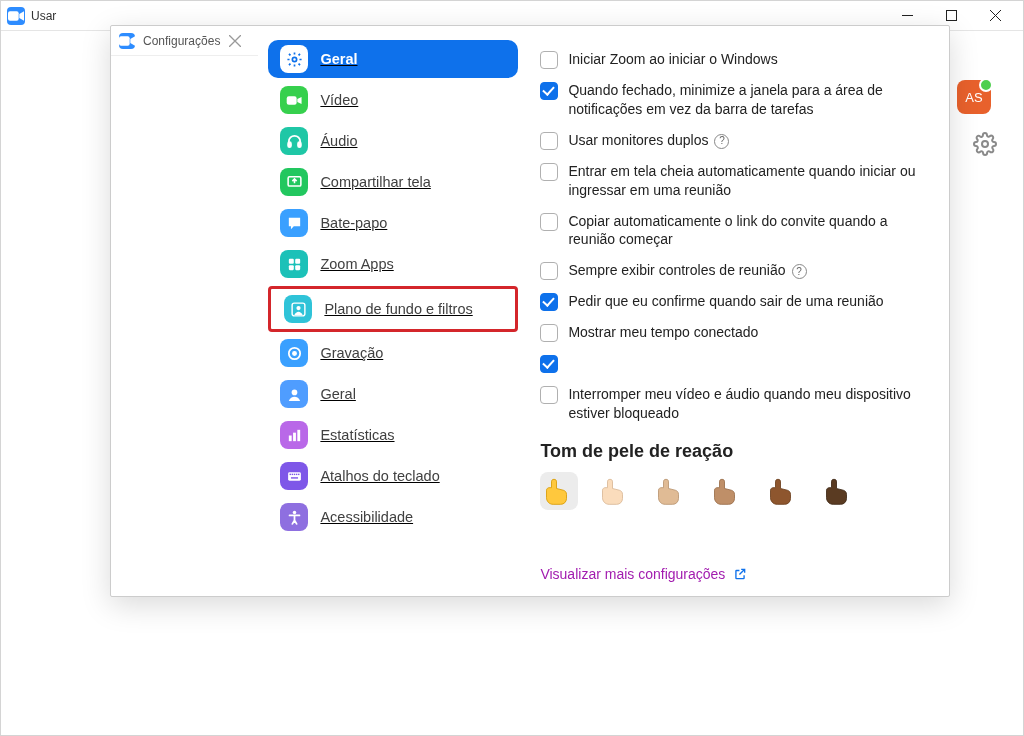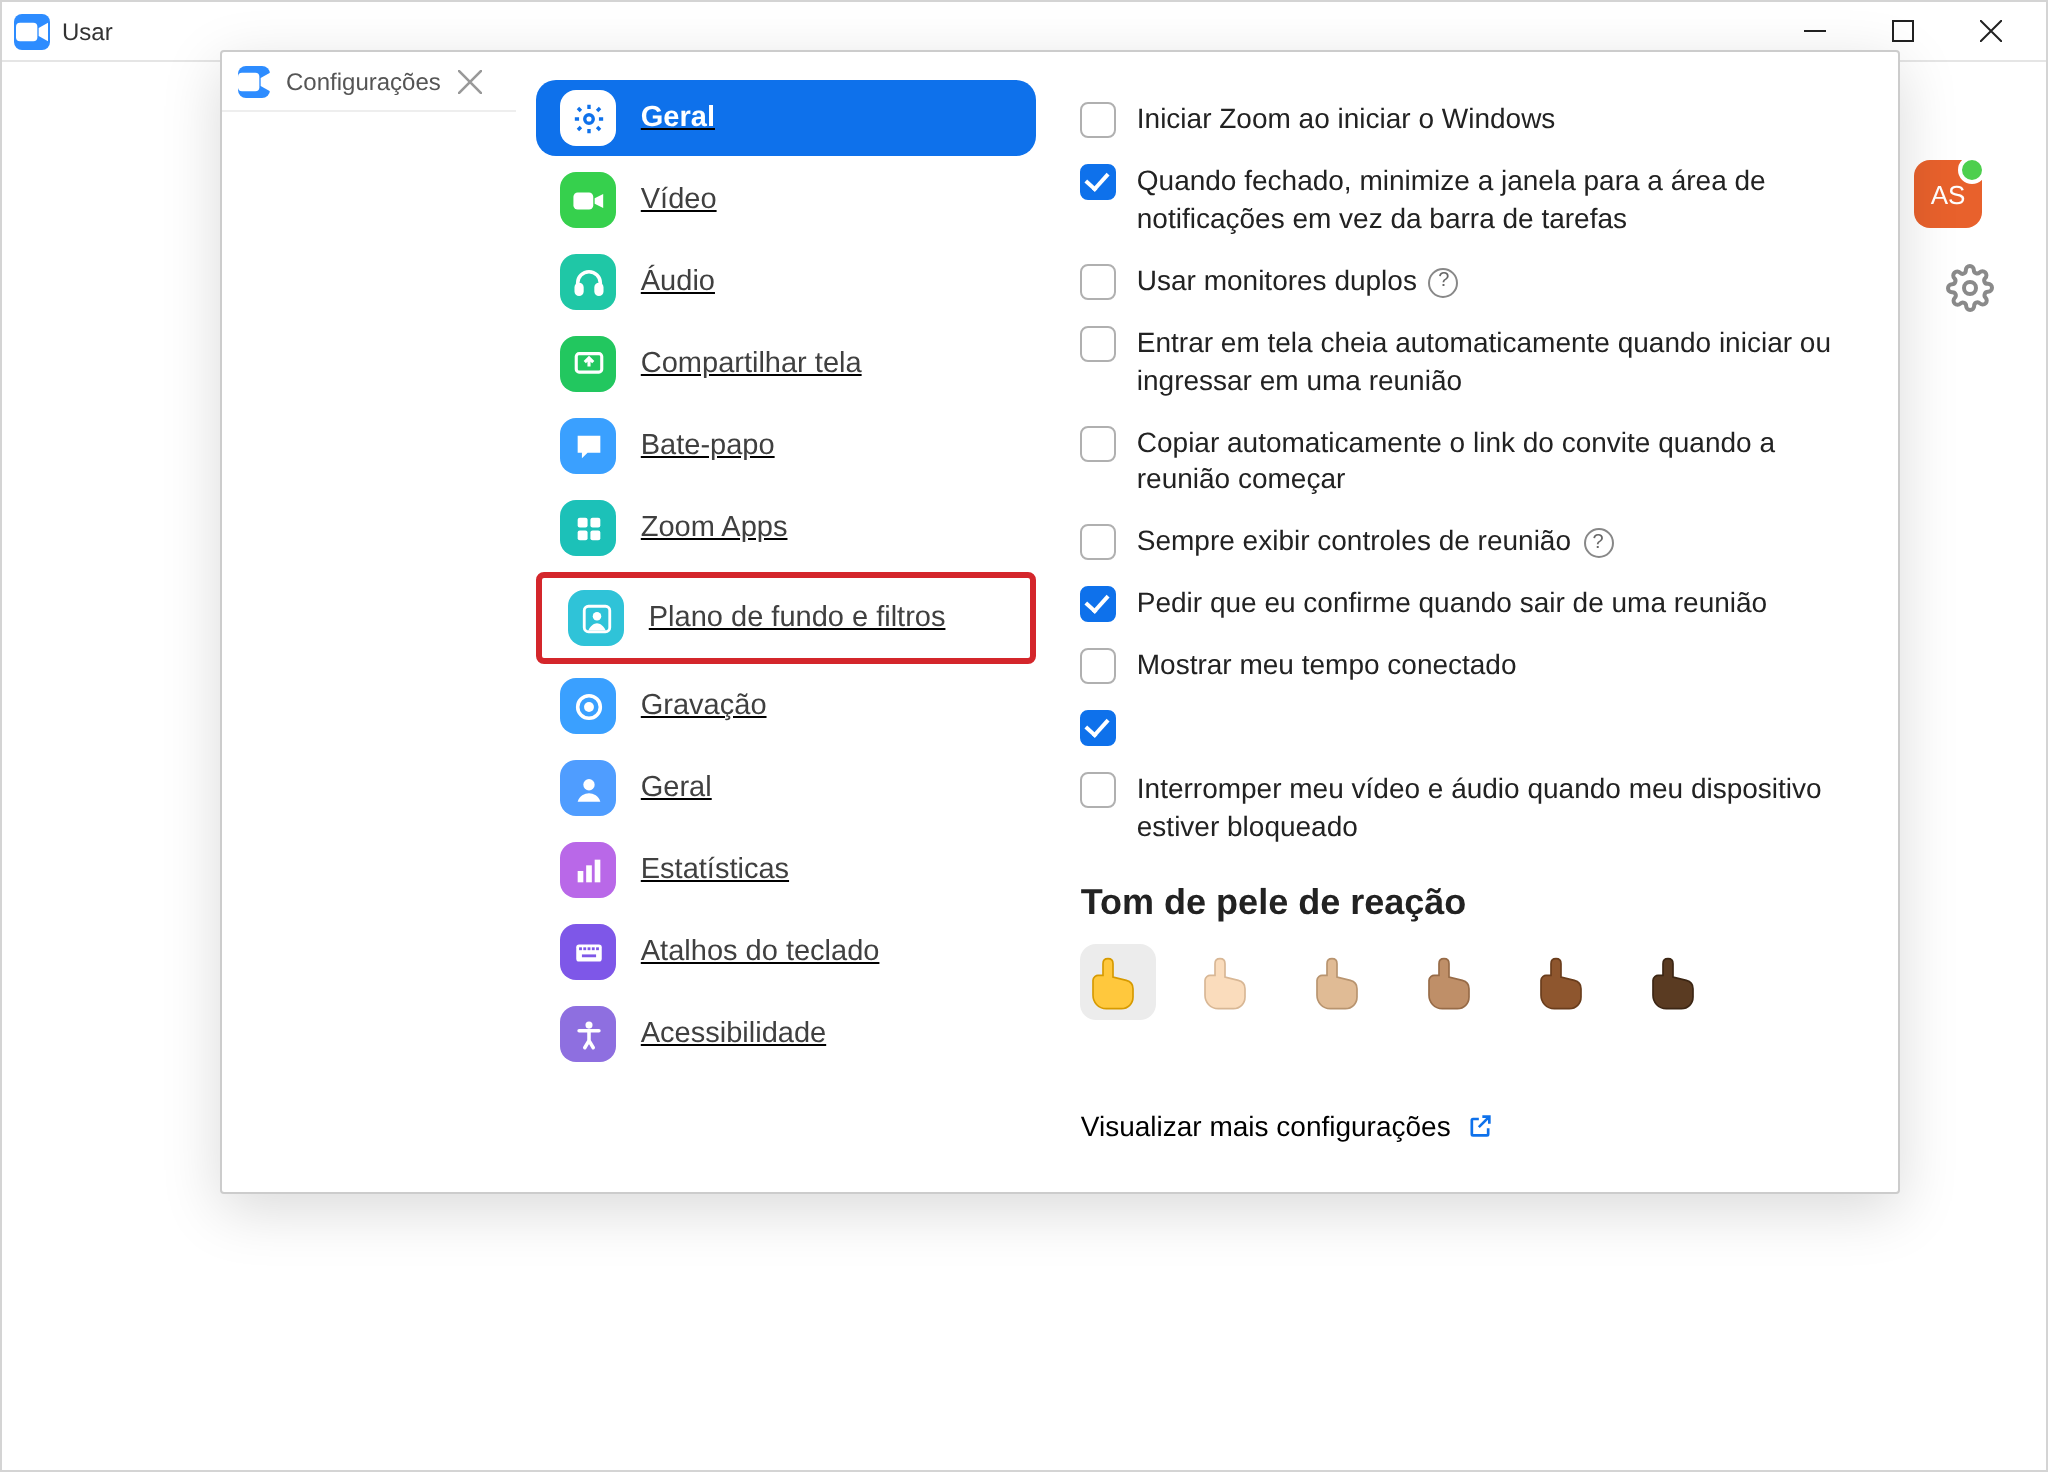--- a/index.html
+++ b/index.html
@@ -28,35 +28,35 @@
   .dialog-body { flex:1; display:flex; overflow:hidden; }
 
   .sidebar { width:270px; padding:14px 10px; }
   .side-item { display:flex; align-items:center; height:38px; padding:0 12px; border-radius:10px; cursor:pointer; margin-bottom:3px;text-decoration:underline; }
   .side-item .ico { width:28px; height:28px; border-radius:8px; display:flex; align-items:center; justify-content:center; margin-right:12px; flex-shrink:0; }
   .side-item .lbl { font-size:14.5px; color:#404040; }
   .side-item.selected { background:#0e71eb; }
   .side-item.selected .lbl { color:#fff; font-weight:600; }
   .highlight-box { border:3px solid #d4262b; border-radius:4px; padding:1px; margin:2px 0;}
 
-  .content { flex:1; padding:18px 28px 11px 12px; display:flex; flex-direction:column; font-size:14px; color:#222; }
+  .content { flex:1; padding:18px 28px 0 12px; display:flex; flex-direction:column; font-size:14px; color:#222; }
   .opt-row { display:flex; align-items:flex-start; padding:6px 0; gap:10px; }
   .chk { width:18px; height:18px; border:1.5px solid #b0b0b0; border-radius:4px; flex-shrink:0; margin-top:1px; position:relative; }
   .chk.checked { background:#0e71eb; border-color:#0e71eb; }
   .chk.checked::after { content:""; position:absolute; left:4px; top:1px; width:5px; height:9px; border:solid #fff; border-width:0 2px 2px 0; transform:rotate(42deg); }
   .opt-text { line-height:1.35; }
   .help-ico { width:15px; height:15px; border:1.3px solid #888; border-radius:50%; display:inline-flex; align-items:center; justify-content:center; font-size:10px; color:#666; margin-left:6px; vertical-align:middle;}
   .inline-select { display:inline-flex; align-items:center; border:1px solid #ccc; border-radius:6px; height:24px; padding:0 20px 0 12px; margin:0 6px; font-size:13px; position:relative;}
   .inline-select::after { content:""; position:absolute; right:7px; top:9px; border:4px solid transparent; border-top-color:#777;}
   .section-head { font-weight:700; font-size:18px; margin-top:12px; margin-bottom:10px;}
   .thumbs-row { display:flex; gap:18px; }
   .thumb { width:38px; height:38px; display:flex; align-items:center; justify-content:center; border-radius:8px; cursor:pointer;}
   .thumb.sel { background:#ececec; }
   .thumb-svg { width:30px; height:30px;}
-  .footer-link { margin-top:auto; padding:14px 0; display:flex; align-items:center; gap:8px; color:#000000; font-size:14px; cursor:pointer;}
+  .footer-link { margin-top:auto; padding:14px 0; display:flex; align-items:center; gap:8px; color:#a21caf; font-size:14px; cursor:pointer;}
   .ico svg { width:17px; height:17px; }
   .cam-ico{width:16px;height:12px;}
 </style>
 </head>
 <body>
 
 <div class="main-window">
   <div class="main-titlebar">
     <span class="app-ico">
       <svg class="cam-ico" viewBox="0 0 24 18">

